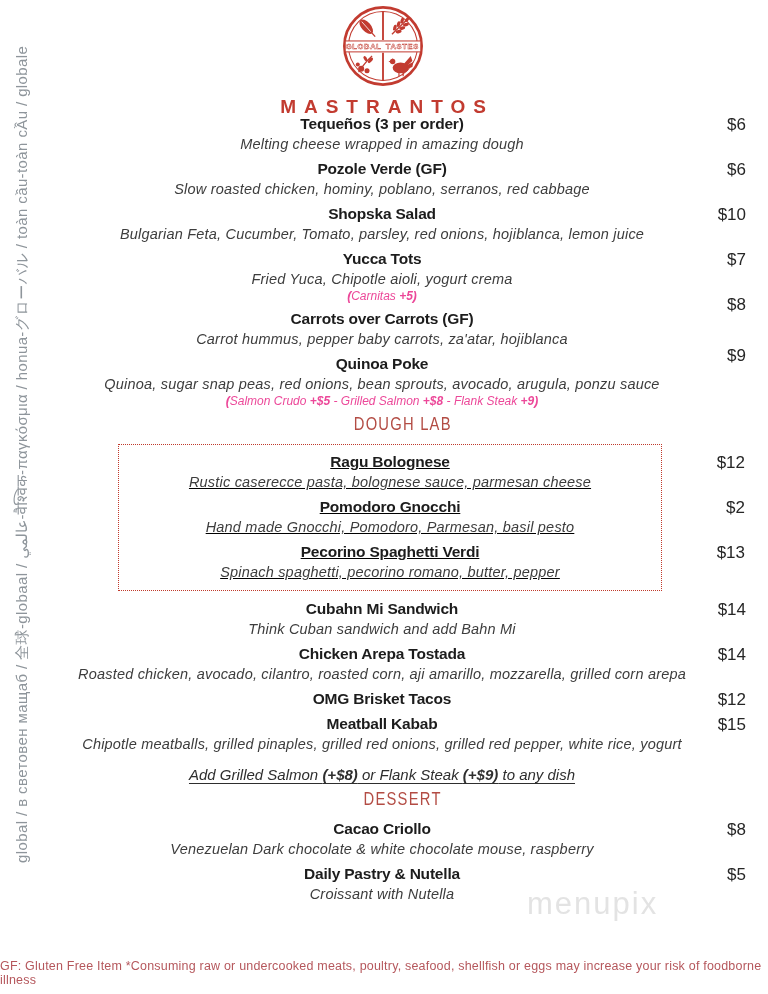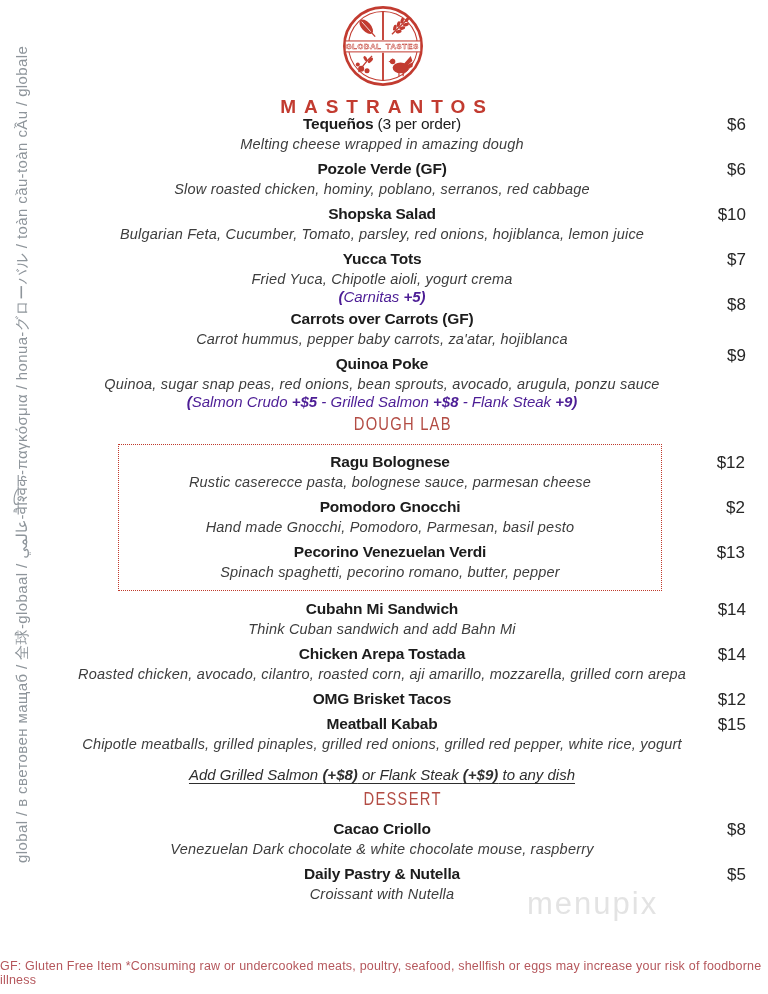--- a/index.html
+++ b/index.html
@@ -15,35 +15,35 @@
   .header{position:absolute;left:60px;top:4px;width:646px;text-align:center;}
   .logo{display:inline-block;}
   .brand{margin-top:4px;color:#c23b30;font-weight:bold;font-size:19px;
          letter-spacing:8px;text-indent:8px;}
 
   
   .menu{position:absolute;left:60px;top:114px;width:686px;}
   .item{position:relative;margin-bottom:5px;}
   .inner{width:644px;text-align:center;}
   .name{font-size:15.5px;line-height:20px;font-weight:bold;color:#1c1c1c;letter-spacing:-.2px;}
-  .name .sfx{font-weight:normal;}
+  .name .sfx{font-weight:bold;}
   .desc{font-size:14.5px;line-height:20px;font-style:italic;color:#3d3d3d;
         letter-spacing:.2px;white-space:nowrap;}
-  .extra{font-size:15px;line-height:15px;font-style:italic;color:#4c1d95;}
+  .extra{font-size:12px;line-height:15px;font-style:italic;color:#ec4899;}
   .bp{font-weight:bold;}
   .price{position:absolute;right:0;top:1px;font-size:17px;color:#262626;}
   .price.up1{top:-14px;} .price.up2{top:-8px;}
 
   .section-heading{margin:3px 0 9px;text-align:center;line-height:20px;}
   .section-heading span{display:inline-block;color:#b34c44;font-size:18px;
         letter-spacing:1.5px;transform:scaleX(.82);}
 
   
   .dough-wrap{position:relative;margin:0 84px 8px 58px;border:1.5px dotted #c0392b;
-              padding:7px 0 3px;}
+              padding:7px 0 3px;text-decoration:underline;}
   .dough-wrap .inner{width:100%;}
   .dough-wrap .price{right:-84px;}
 
   .mains{margin-top:1px;}
 
   .note-line{margin:12px 0 6px;text-align:center;font-style:italic;font-size:15px;
              color:#2e2e2e;width:644px;}
   .note-line .u{text-decoration:underline;text-underline-offset:3px;}
 
   .dessert-items{margin-top:2px;}
@@ -182,21 +182,21 @@
       </div>
       <div class="item">
         <div class="inner">
           <div class="name">Pomodoro Gnocchi</div>
           <div class="desc">Hand made Gnocchi, Pomodoro, Parmesan, basil pesto</div>
         </div>
         <div class="price">$2</div>
       </div>
       <div class="item">
         <div class="inner">
-          <div class="name">Pecorino Venezuelan Verdi</div>
+          <div class="name">Pecorino Spaghetti Verdi</div>
           <div class="desc">Spinach spaghetti, pecorino romano, butter, pepper</div>
         </div>
         <div class="price">$13</div>
       </div>
     </div>
 
     <div class="mains">
       <div class="item">
         <div class="inner">
           <div class="name">Cubahn Mi Sandwich</div>

